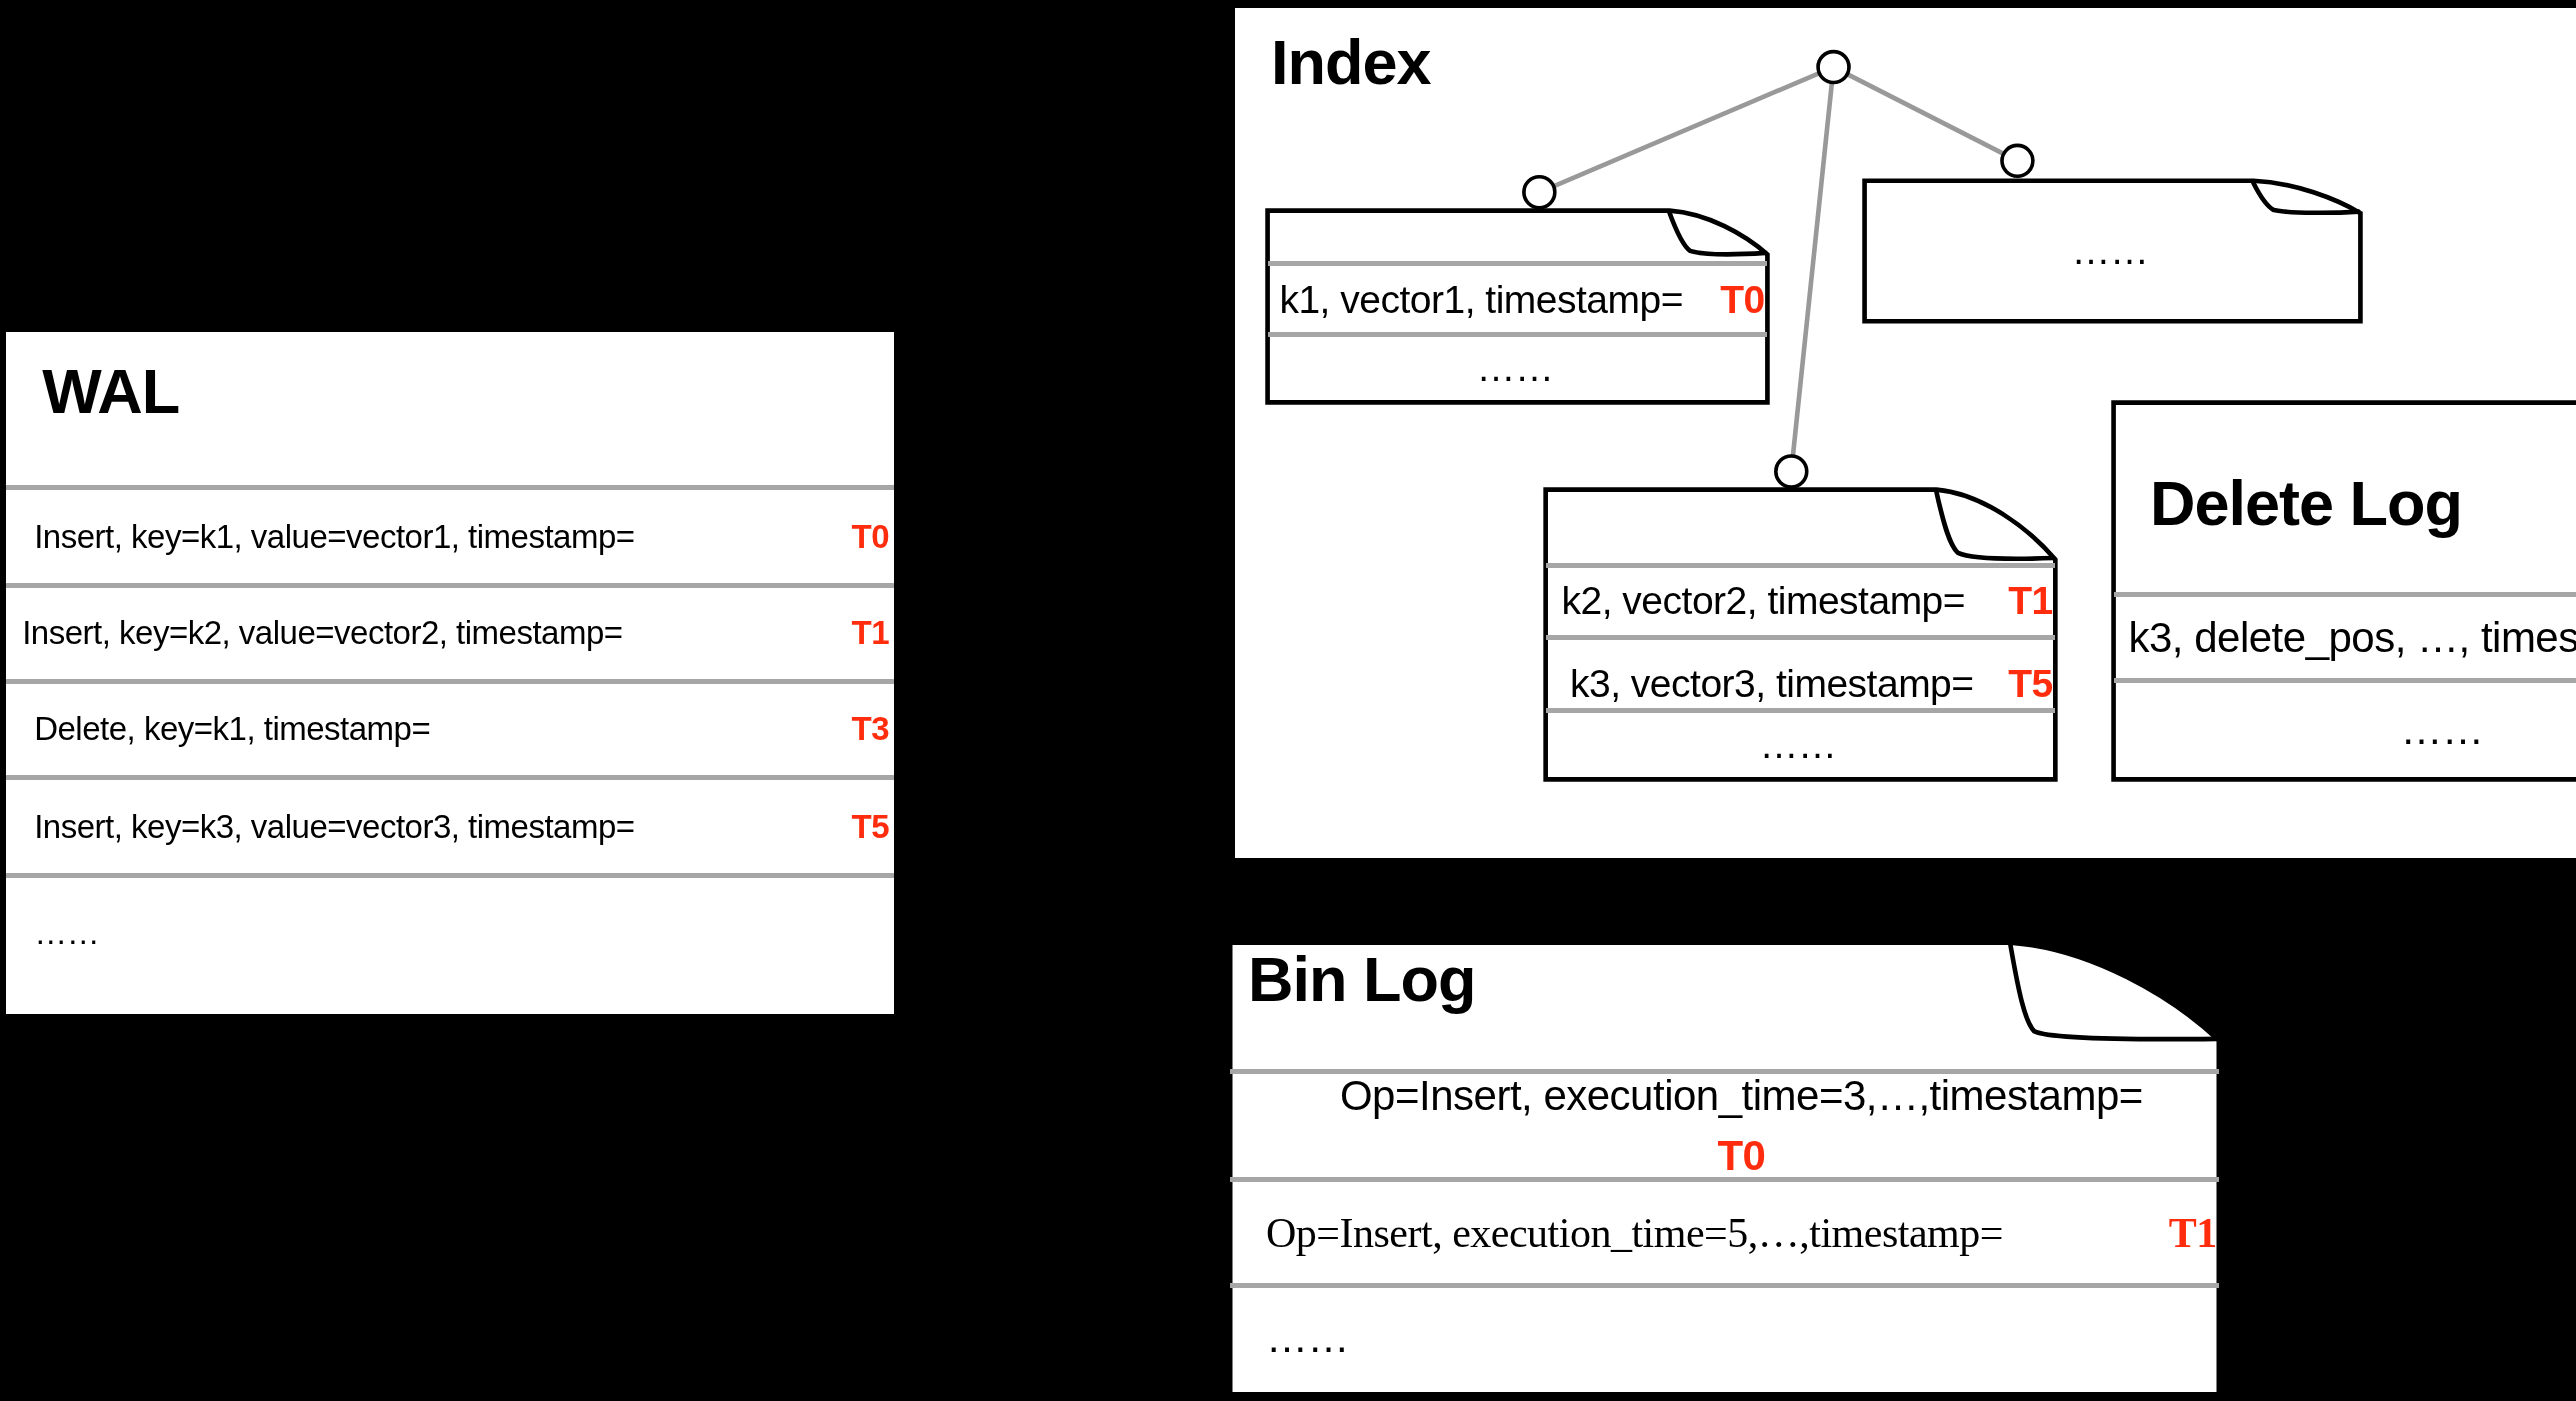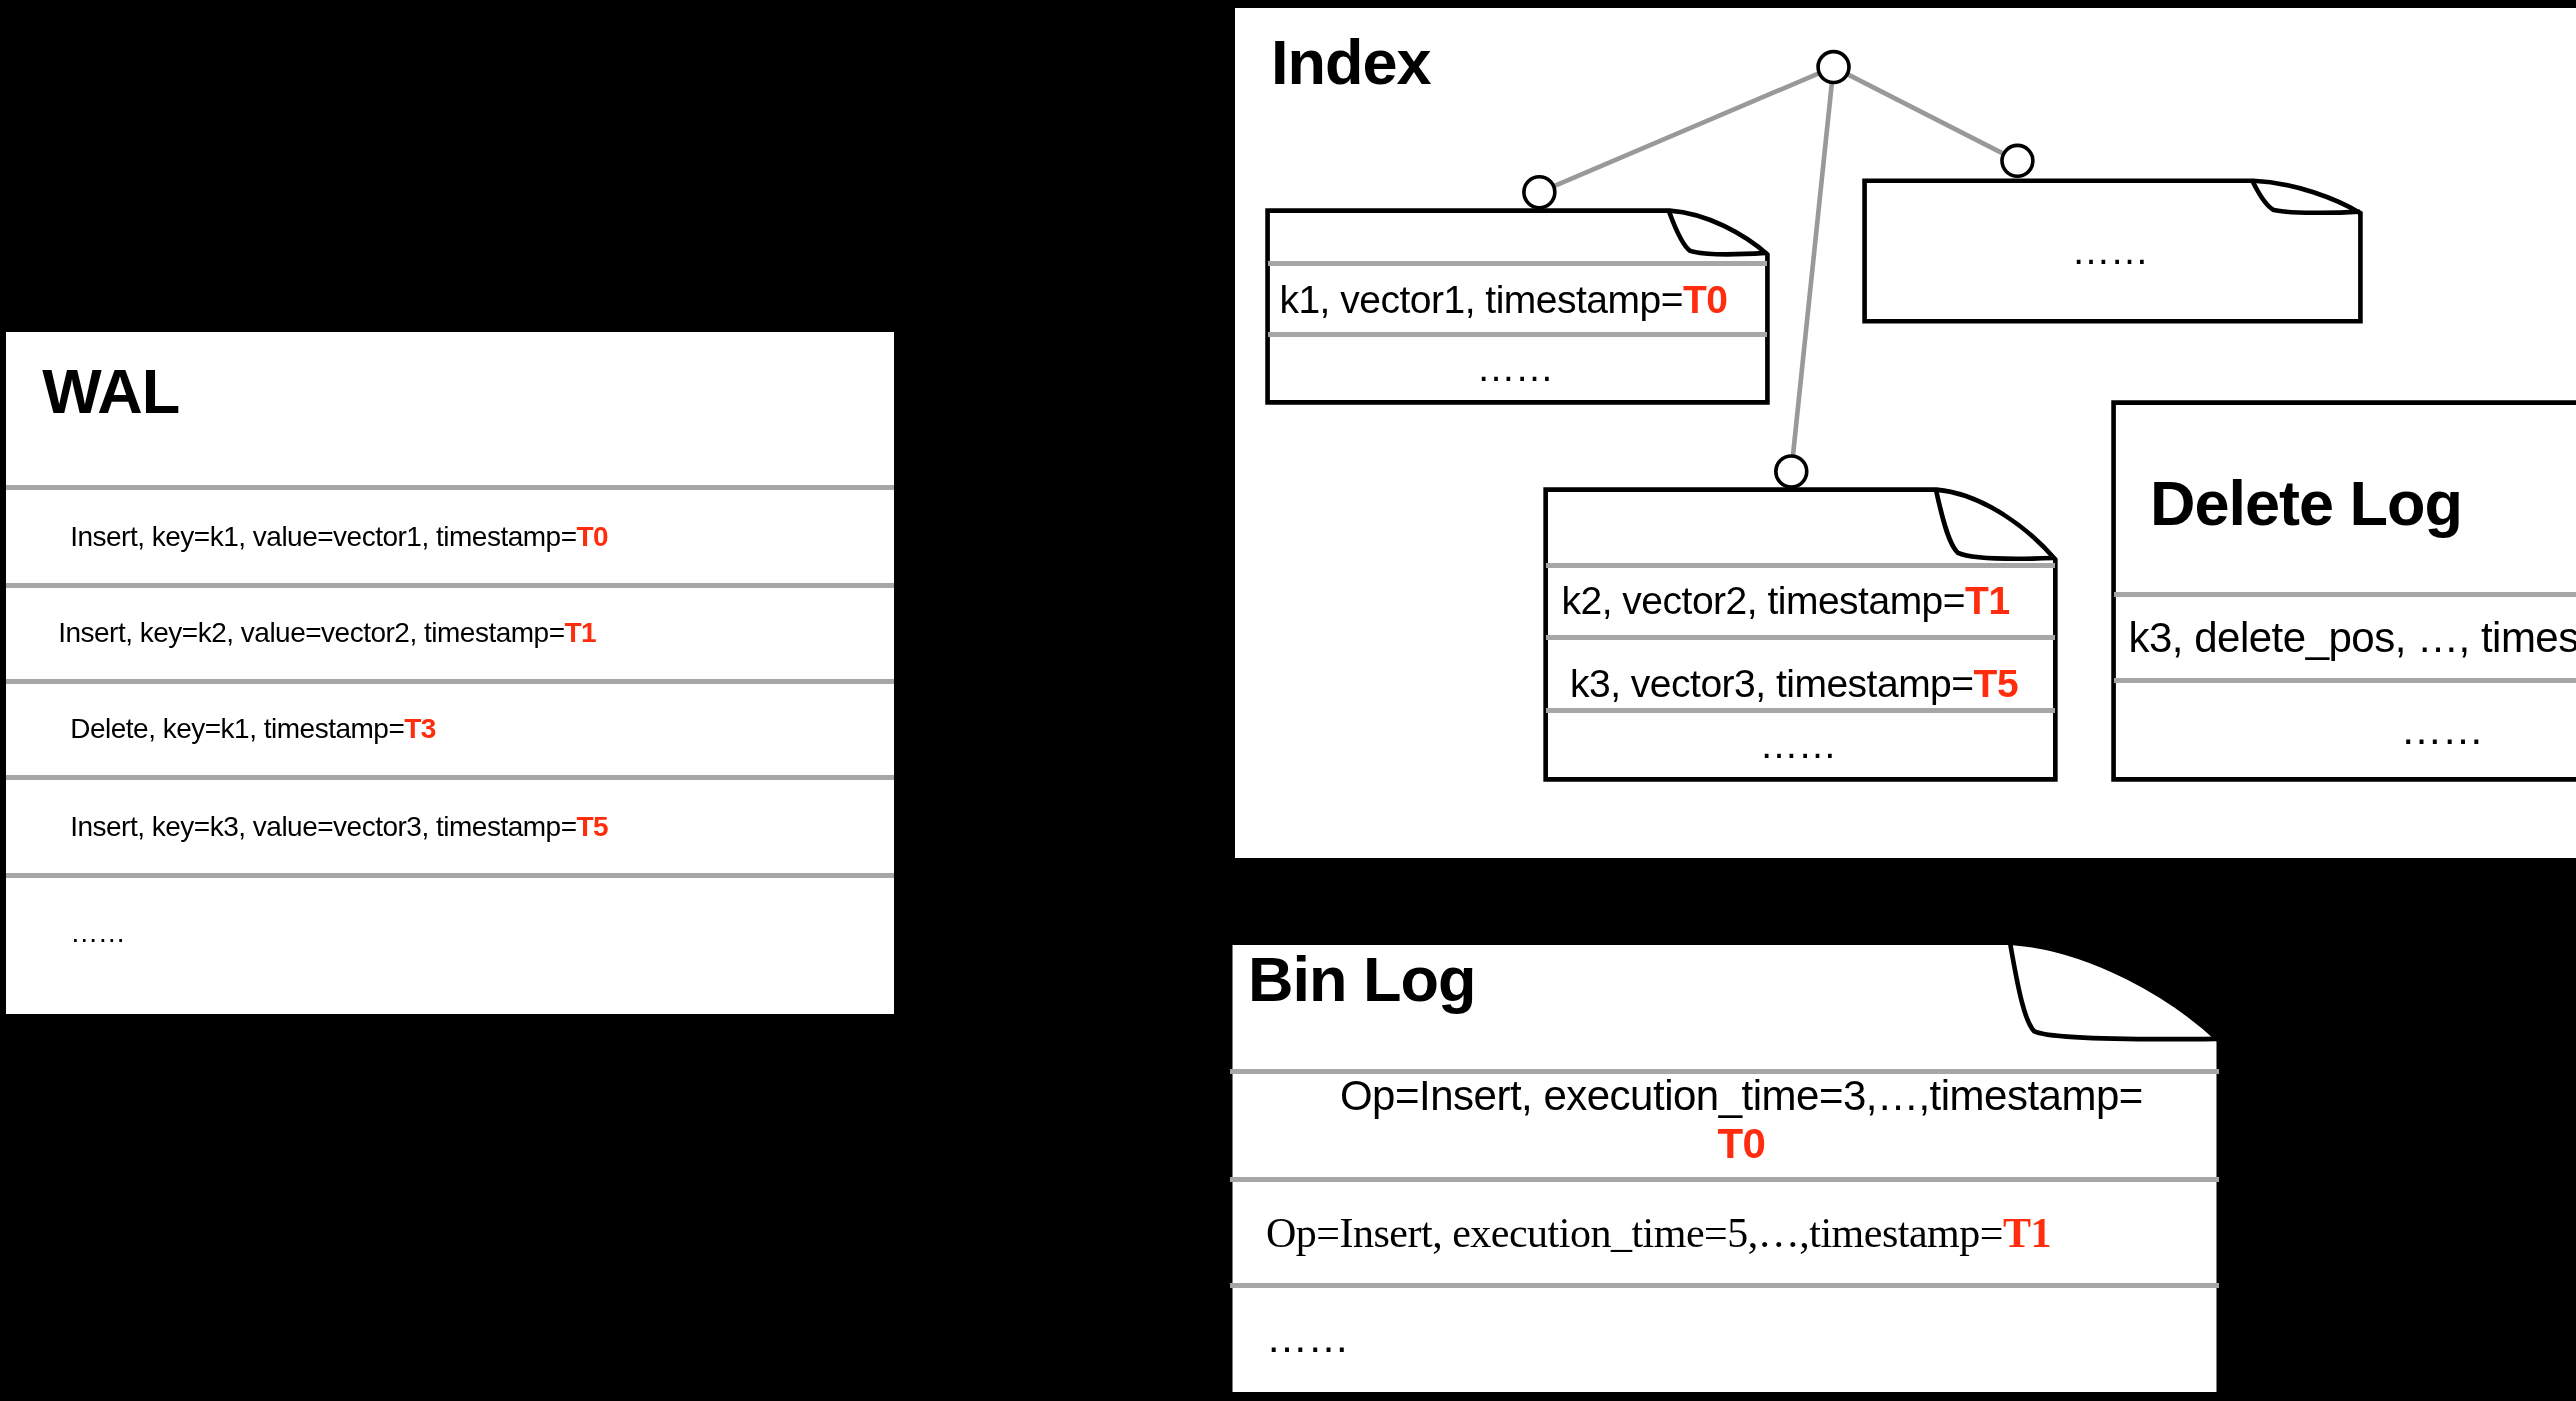--- a/index.html
+++ b/index.html
@@ -19,27 +19,28 @@
     font-size:63px;
     letter-spacing:-1px;
     white-space:nowrap;
     line-height:1.15;
   }
   .row{
     position:absolute;left:0;right:5.2px;
     display:flex;align-items:center;
     white-space:nowrap;
     letter-spacing:-0.5px;
+    justify-content:space-between;
   }
   .row.center{justify-content:center;padding-left:0 !important;}
   .ts{font-weight:bold;color:#ff2d0e;}
   .divider{position:absolute;background:#a6a6a6;height:5.2px;left:0;right:0;}
   .doc .divider{left:2.6px;right:2.6px;}
   .docsvg{position:absolute;left:0;top:0;pointer-events:none;}
-  .f78{font-size:28px;margin-left:36px;}
+  .f78{font-size:33px;}
   .f76{font-size:39px;}
   .f82{font-size:42px;}
   .treesvg{position:absolute;left:0;top:0;pointer-events:none;}
 </style>
 </head>
 <body>
 
 <div id="canvas">
 
   <div class="abs panel" style="left:6.2px;top:332px;width:888px;height:682px;text-decoration:underline;">

